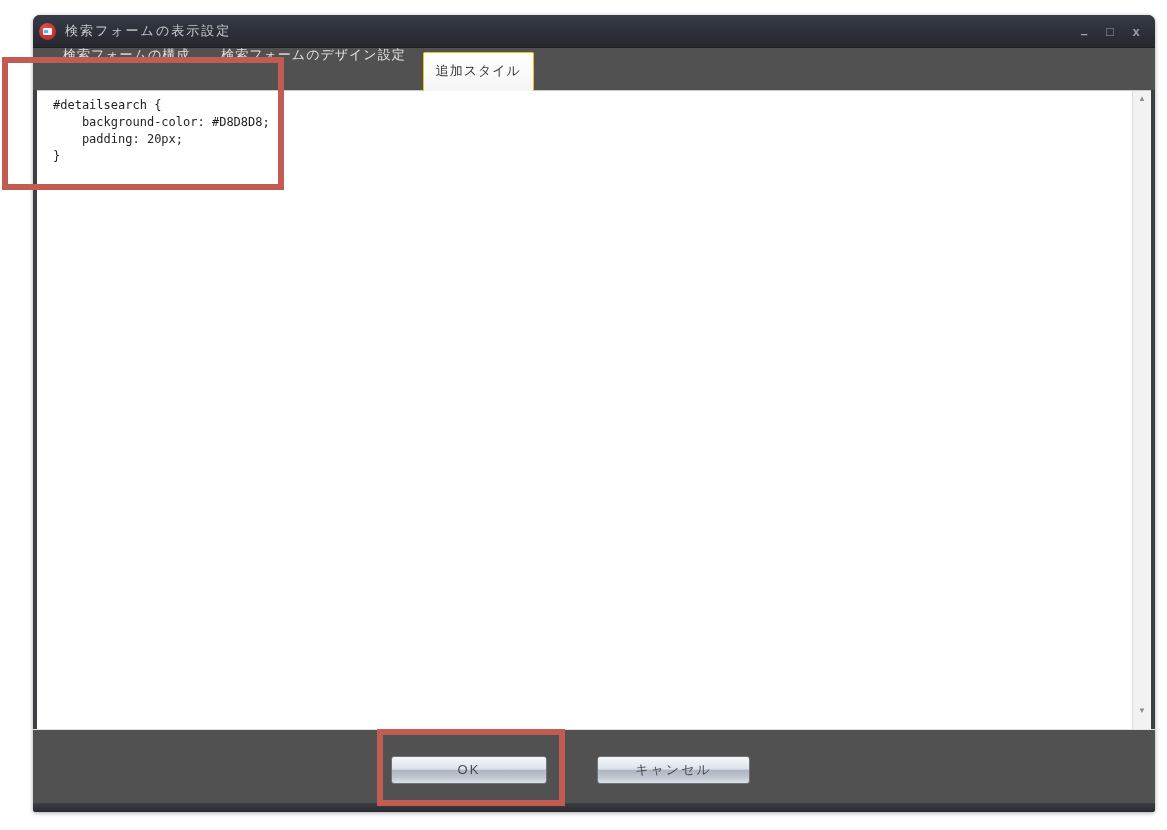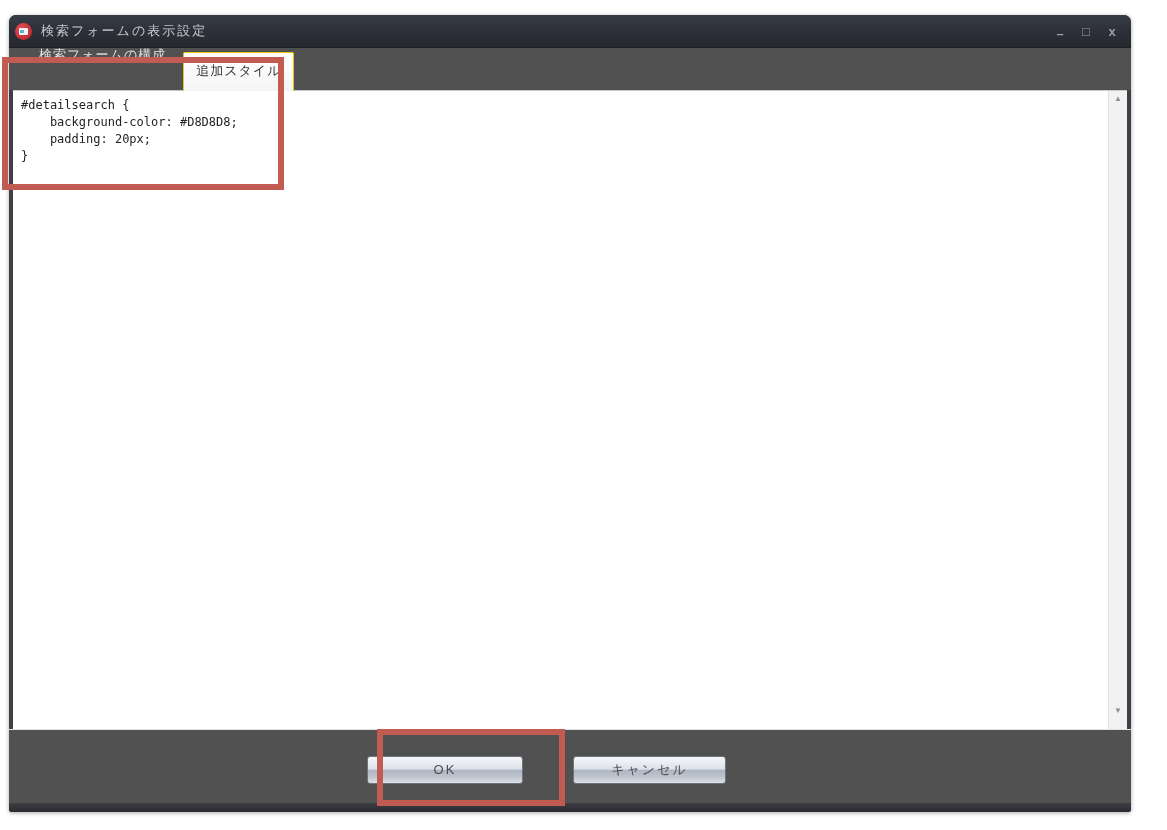--- a/index.html
+++ b/index.html
@@ -1,20 +1,20 @@
 <!DOCTYPE html>
 <html><head>
 <meta charset="utf-8">
 <style>
   * { margin: 0; padding: 0; box-sizing: border-box; }
   html, body { width: 1167px; height: 830px; background: #ffffff; overflow: hidden;
     font-family: "Liberation Sans", "DejaVu Sans", sans-serif; }
 
   .window {
-    position: absolute; left: 9px; top: 15px; width: 1122px; height: 797px;
+    position: absolute; left: 33px; top: 15px; width: 1122px; height: 797px;
     border-radius: 7px 7px 3px 3px; overflow: hidden;
     box-shadow: 0 1px 4px rgba(0,0,0,0.35);
     display: flex; flex-direction: column; background: #404040;
   }
 
   
   .titlebar {
     height: 33px; flex: 0 0 33px;
     background: linear-gradient(to bottom, #383c46 0%, #2e313a 45%, #26282e 100%);
     border-bottom: 1px solid #1d1f24;
@@ -57,21 +57,21 @@
   }
 
   
   .content-row {
     flex: 1 1 auto; display: flex; background: #3e4045;
     padding: 0 4px; position: relative; z-index: 1;
   }
   .editor {
     flex: 1 1 auto; background: #ffffff;
     border-top: 1px solid #c7cacd;
-    padding: 6px 8px;
+    padding: 6px 16px;
     font-family: "DejaVu Sans Mono", "Liberation Mono", monospace;
     font-size: 12px; line-height: 17px; color: #1f1f1f;
     white-space: pre; overflow: hidden;
   }
   .scrollbar {
     flex: 0 0 19px; background: #f2f2f2;
     border-top: 1px solid #c7cacd; border-left: 1px solid #dedede;
     display: flex; flex-direction: column; justify-content: space-between;
     align-items: center; padding: 4px 0 14px 0;
   }
@@ -117,20 +117,21 @@
     <div class="title-text">検索フォームの表示設定</div>
     <div class="win-controls">
       <div class="win-btn min">–</div>
       <div class="win-btn">□</div>
       <div class="win-btn">x</div>
     </div>
   </div>
 
   <div class="tabbar">
     <div class="tab">検索フォームの構成</div>
+    <div class="tab">検索フォームのデザイン設定</div>
     <div class="tab active">追加スタイル</div>
   </div>
 
   <div class="content-row">
     <div class="editor">#detailsearch {
     background-color: #D8D8D8;
     padding: 20px;
 }</div>
     <div class="scrollbar">
       <div class="scroll-arrow">▲</div>

